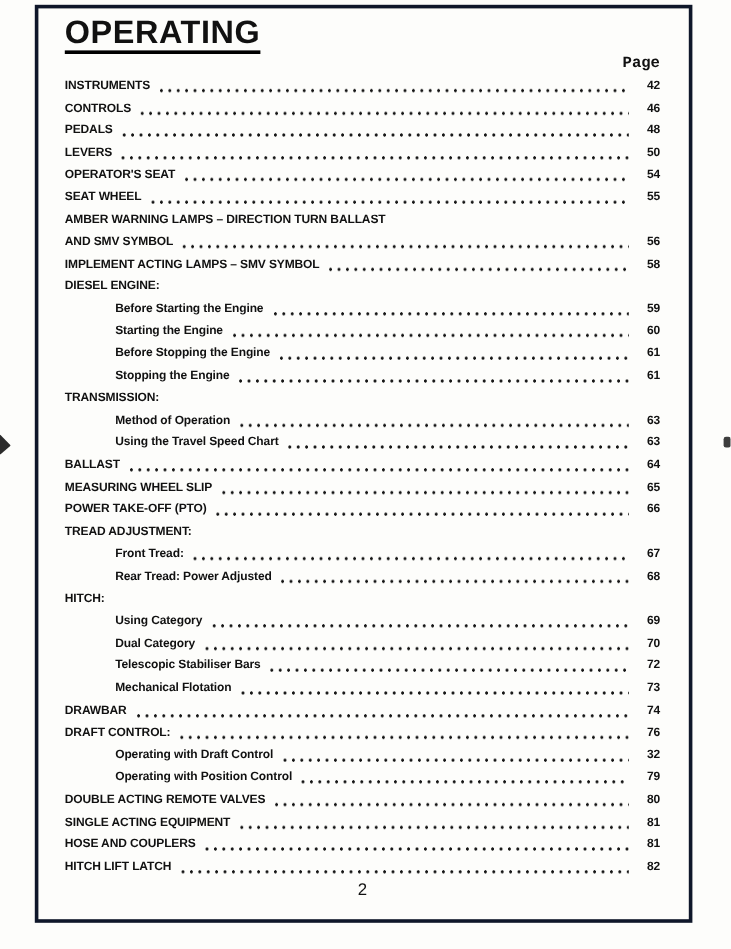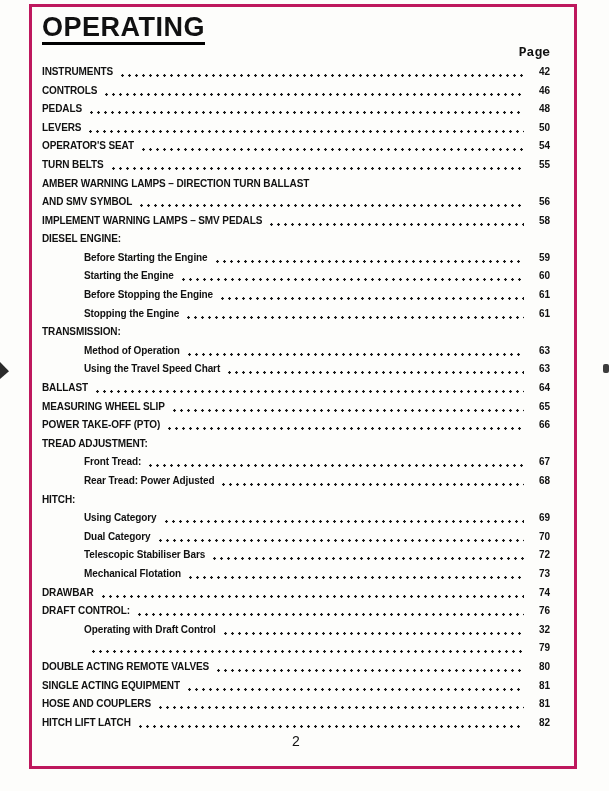--- a/index.html
+++ b/index.html
@@ -4,22 +4,22 @@
 <style>
   * { margin:0; padding:0; box-sizing:border-box; }
   html,body { background:#ffffff; }
   body { width:609px; height:791px; font-family:"Liberation Sans", sans-serif; }
   .page {
     position:relative; width:609px; height:791px;
     background:#fdfdfb; overflow:hidden; color:#111;
   }
   .frame {
     position:absolute; left:29px; top:4px; width:548px; height:765px;
-    border:3px solid #be185d;
-    padding:6px 24px 0 10px;
+    border:3px solid #0f172a;
+    padding:6px 24px 0 22px;
   }
   .title {
     display:inline-block;
     font-size:27px; font-weight:700; letter-spacing:0.5px;
     border-bottom:3px solid #000; padding-bottom:1px; line-height:1.05;
   }
   .page-label {
     text-align:right; font-size:13px; font-weight:700; height:15px; line-height:15px;
     margin-top:0px;
     font-family:Liberation Mono, monospace;
@@ -79,36 +79,36 @@
           <span class="lbl">LEVERS</span>
           <span class="leader"></span>
           <span class="pg">50</span>
         </div>
       <div class="row">
           <span class="lbl">OPERATOR'S SEAT</span>
           <span class="leader"></span>
           <span class="pg">54</span>
         </div>
       <div class="row">
-          <span class="lbl">TURN BELTS</span>
+          <span class="lbl">SEAT WHEEL</span>
           <span class="leader"></span>
           <span class="pg">55</span>
         </div>
       <div class="row noleader">
           <span class="lbl">AMBER WARNING LAMPS – DIRECTION TURN BALLAST</span>
           <span class="leader"></span>
           <span class="pg"></span>
         </div>
       <div class="row">
           <span class="lbl">AND SMV SYMBOL</span>
           <span class="leader"></span>
           <span class="pg">56</span>
         </div>
       <div class="row">
-          <span class="lbl">IMPLEMENT WARNING LAMPS – SMV PEDALS</span>
+          <span class="lbl">IMPLEMENT ACTING LAMPS – SMV SYMBOL</span>
           <span class="leader"></span>
           <span class="pg">58</span>
         </div>
       <div class="row noleader">
           <span class="lbl">DIESEL ENGINE:</span>
           <span class="leader"></span>
           <span class="pg"></span>
         </div>
       <div class="row sub">
           <span class="lbl">Before Starting the Engine</span>
@@ -209,20 +209,21 @@
           <span class="lbl">DRAFT CONTROL:</span>
           <span class="leader"></span>
           <span class="pg">76</span>
         </div>
       <div class="row sub">
           <span class="lbl">Operating with Draft Control</span>
           <span class="leader"></span>
           <span class="pg">32</span>
         </div>
       <div class="row sub">
+          <span class="lbl">Operating with Position Control</span>
           <span class="leader"></span>
           <span class="pg">79</span>
         </div>
       <div class="row">
           <span class="lbl">DOUBLE ACTING REMOTE VALVES</span>
           <span class="leader"></span>
           <span class="pg">80</span>
         </div>
       <div class="row">
           <span class="lbl">SINGLE ACTING EQUIPMENT</span>

